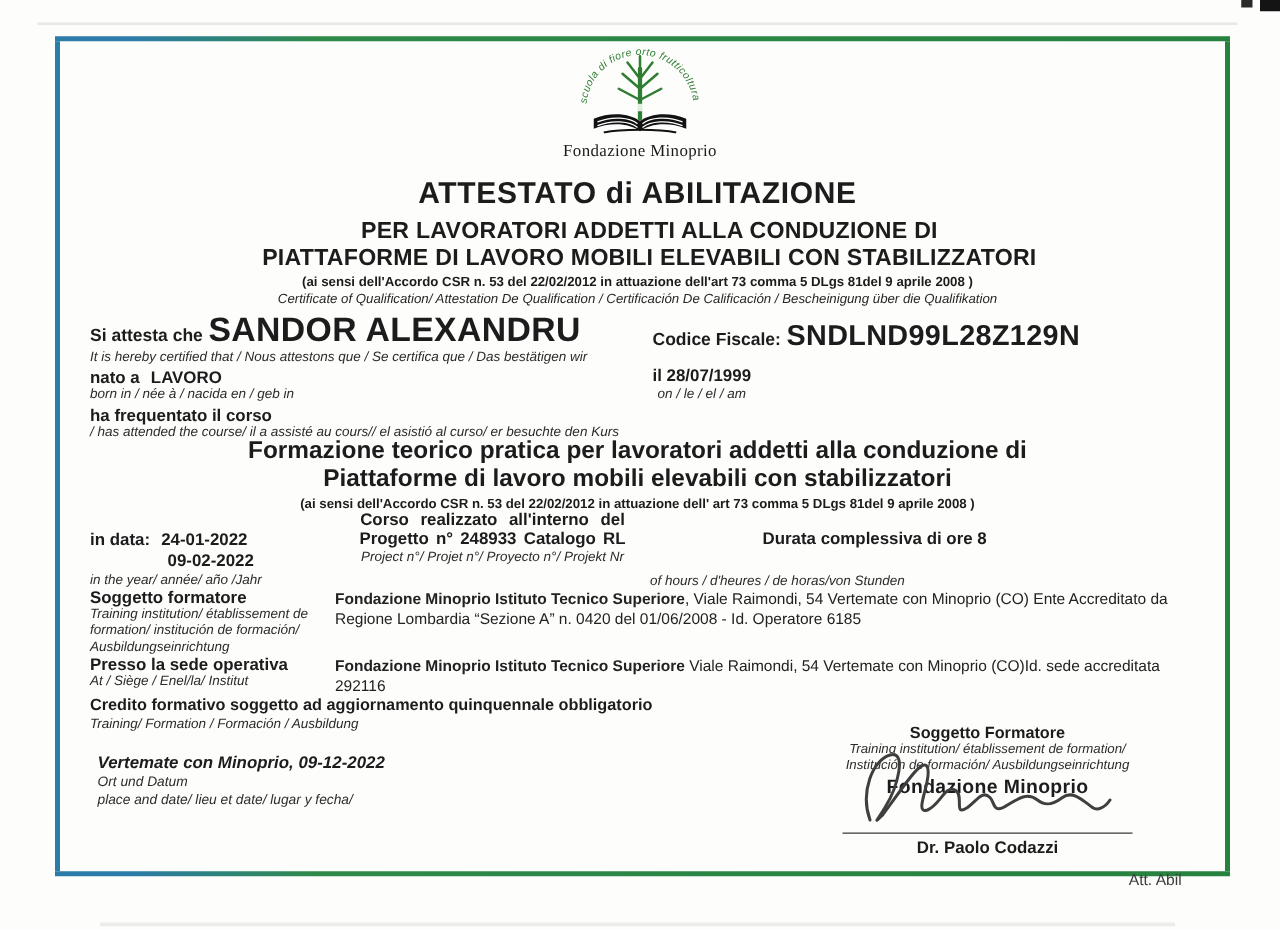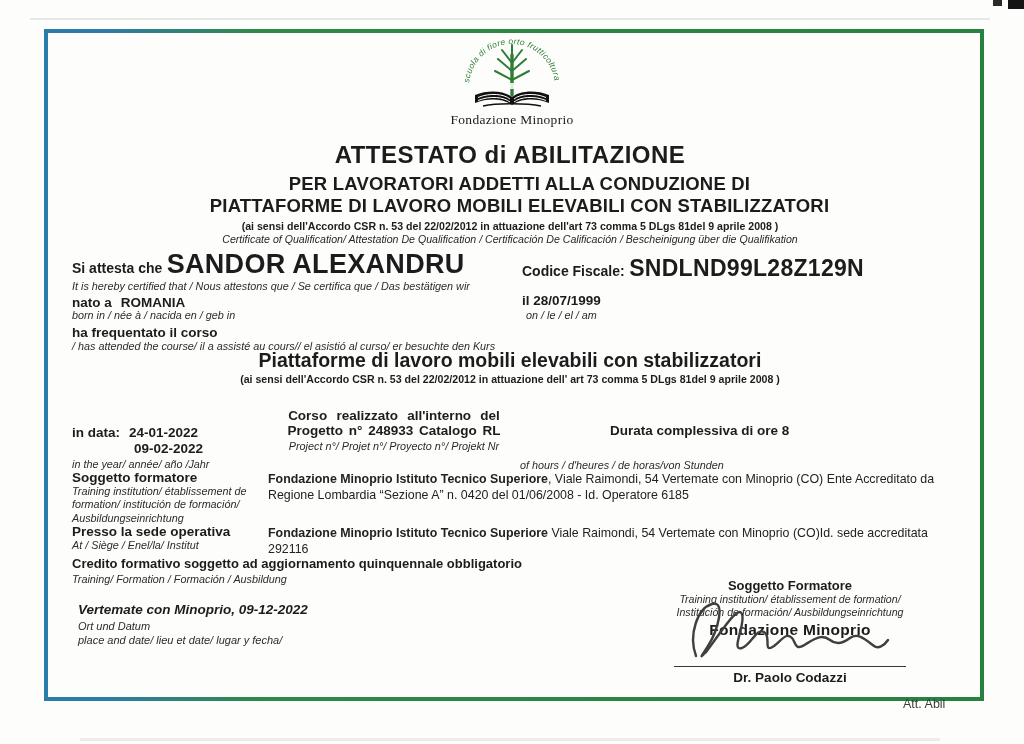--- a/index.html
+++ b/index.html
@@ -104,30 +104,31 @@
     <span class="big-name">SANDOR ALEXANDRU</span>
   </div>
   <div class="abs" style="left:522px;top:255px;white-space:nowrap;">
     <span class="lbl" style="font-size:14px;">Codice Fiscale:</span>
     <span class="big-code">SNDLND99L28Z129N</span>
   </div>
   <div class="abs it" style="left:72px;top:280px;">It is hereby certified that / Nous attestons que / Se certifica que / Das bestätigen wir</div>
 
   <div class="abs" style="left:72px;top:293px;">
     <span class="lbl">nato a</span>&nbsp;
-    <span class="lbl">ROMANIA</span>
+    <span class="lbl">LAVORO</span>
   </div>
   <div class="abs lbl" style="left:522px;top:293px;">il 28/07/1999</div>
   <div class="abs it" style="left:72px;top:309px;">born in / née à / nacida en / geb in</div>
   <div class="abs it" style="left:526px;top:309px;">on / le / el / am</div>
 
   <div class="abs lbl" style="left:72px;top:325px;">ha frequentato il corso</div>
   <div class="abs it" style="left:72px;top:340px;">/ has attended the course/ il a assisté au cours// el asistió al curso/ er besuchte den Kurs</div>
 
   <div class="course-block">
+    <div class="course-l">Formazione teorico pratica per lavoratori addetti alla conduzione di</div>
     <div class="course-l">Piattaforme di lavoro mobili elevabili con stabilizzatori</div>
     <div class="legal" style="margin-top:1px;">(ai sensi dell'Accordo CSR n. 53 del 22/02/2012 in attuazione dell' art 73 comma 5 DLgs 81del 9 aprile 2008 )</div>
   </div>
 
   <div class="abs" style="left:72px;top:423px;">
     <div style="white-space:nowrap;">
       <span class="lbl">in data:</span>&nbsp;
       <span class="lbl">24-01-2022</span>
     </div>
     <div class="lbl" style="margin-left:62px;">09-02-2022</div>

